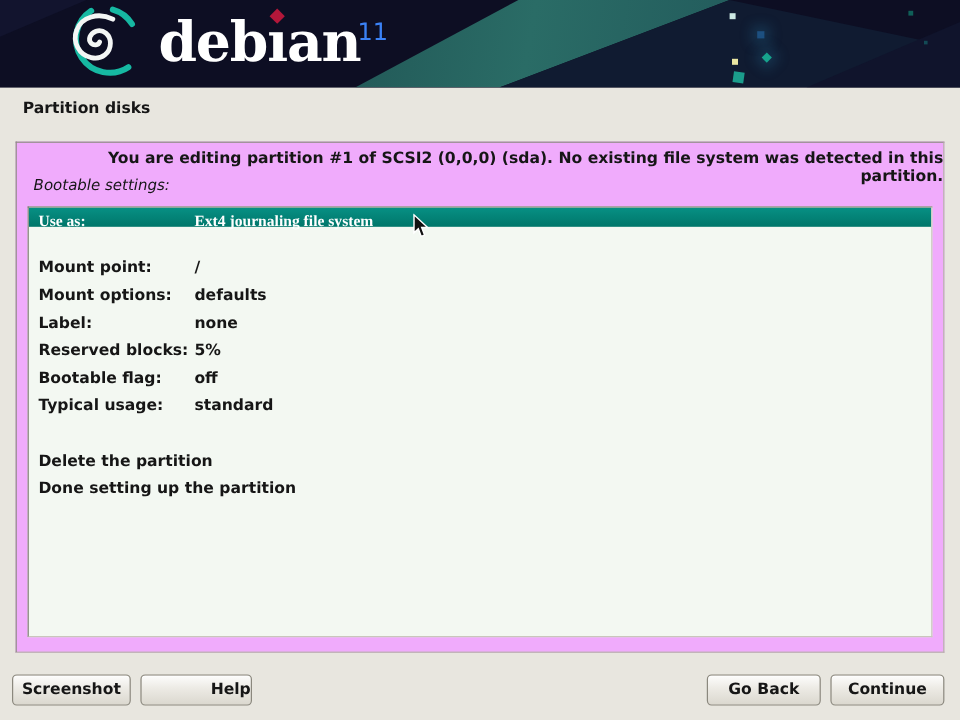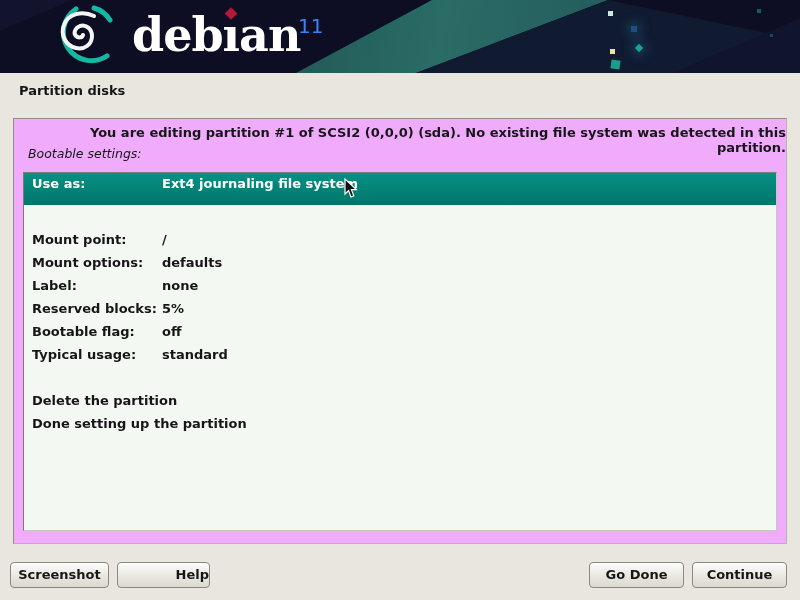--- a/index.html
+++ b/index.html
@@ -97,21 +97,21 @@
   .row {
     position: relative; height: 23px; line-height: 23px;
     font-size: 13px; font-weight: bold; color: #161616;
     white-space: nowrap;
   }
   .row .lab { position: absolute; left: 8px; }
   .row .val { position: absolute; left: 138px; }
   .row.selected {
     background: linear-gradient(#079084, #00766a);
     color: #ffffff;
-    height: 32px; line-height: 22px;
+    height: 16px; line-height: 22px; font-family: Liberation Serif, serif;
   }
   .row.spacer { height: 23px; }
 
   
   .btn {
     position: absolute; top: 562px; height: 26px;
     background: linear-gradient(#fdfdfc, #eceae4 45%, #dbd8cf);
     border: 1px solid #8b887e;
     border-radius: 4px;
     font-family: "DejaVu Sans", "Liberation Sans", sans-serif;
@@ -196,20 +196,20 @@
       <span class="lab">Delete the partition</span>
     </div>
     <div class="row">
       <span class="lab">Done setting up the partition</span>
     </div>
   </div>
 </div>
 
 <div class="btn" style="left:10px;width:99px;">Screenshot</div>
 <div class="btn" style="left:117px;width:93px;text-align:right;">Help</div>
-<div class="btn" style="left:589px;width:95px;">Go Done</div>
+<div class="btn" style="left:589px;width:95px;">Go Back</div>
 <div class="btn" style="left:692px;width:95px;">Continue</div>
 
 <div class="cursor">
   <svg width="14" height="21" viewBox="0 0 14 21">
     <path d="M1 1 L1 16 L4.6 12.6 L7 19 L9.8 17.9 L7.4 11.6 L12.4 11.6 Z" fill="#111111" stroke="#ffffff" stroke-width="1.2"></path>
   </svg>
 </div>
 
 </body></html>

